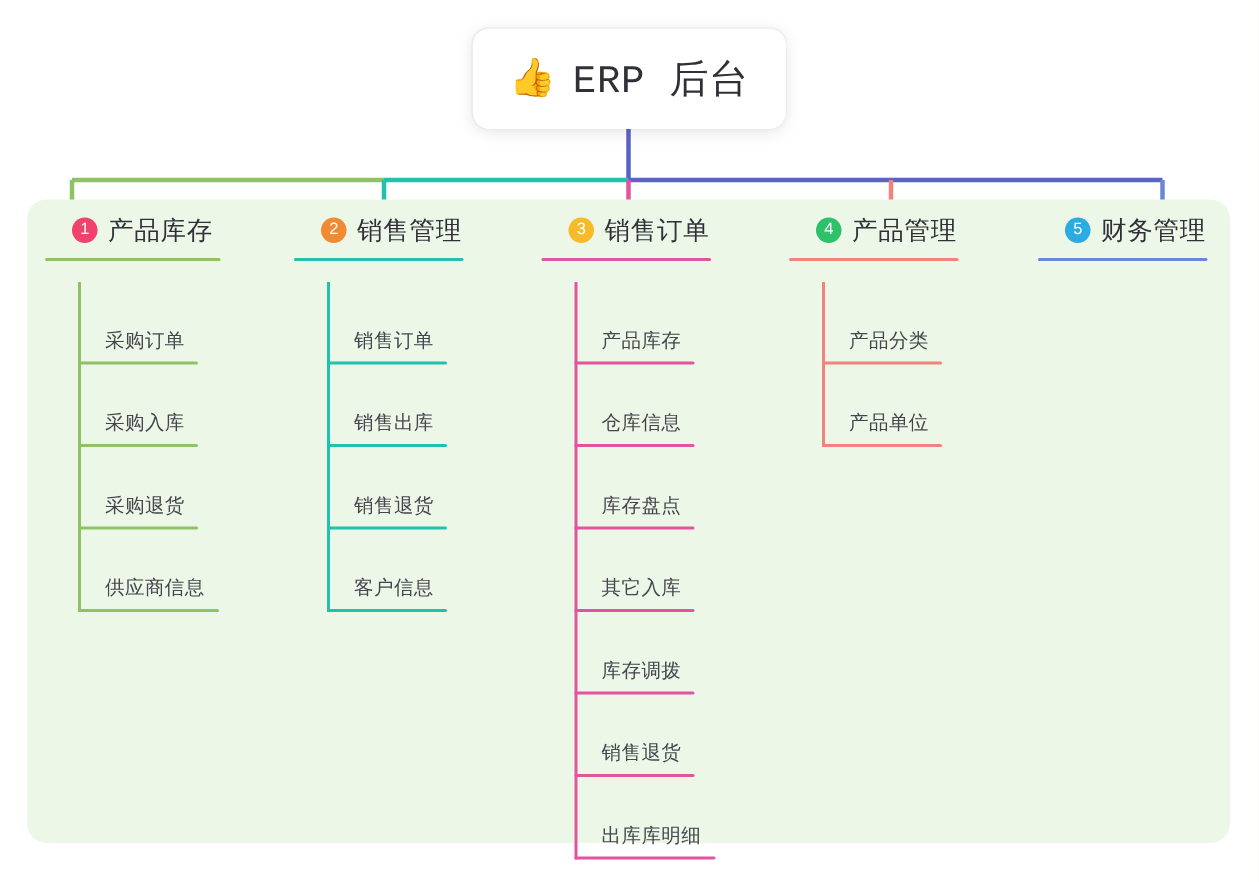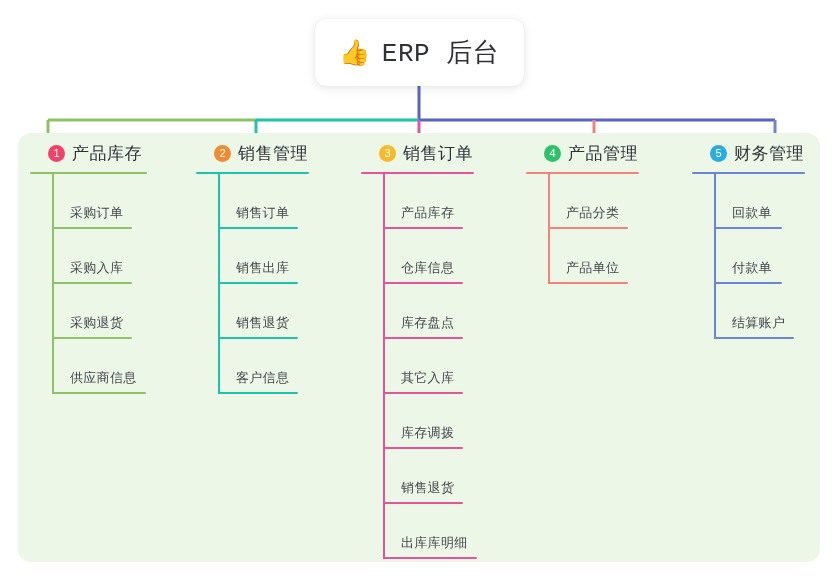--- a/index.html
+++ b/index.html
@@ -100,21 +100,21 @@
     letter-spacing: 0.5px;
   }
   .col-underline {
     height: 2px;
     margin-top: 6px;
     border-radius: 1px;
   }
 
   .items {
     position: relative;
-    margin-top: 0;
+    margin-top: 14px;
     padding-left: 22px;
   }
   
   .items::before {
     content: "";
     position: absolute;
     left: 22px;
     top: 0;
     bottom: 0;
     width: 2px;
@@ -270,30 +270,16 @@
             <div class="item-rule" style="width: 80px;"></div>
           </div>
         </div>
       </div>
       <div class="column" style="left: 692px;">
         <div class="col-header">
           <span class="badge" style="background: rgb(42, 171, 226);">5</span>
           <span class="col-title">财务管理</span>
         </div>
         <div class="col-underline" style="background: rgb(107, 134, 214); width: 113px;"></div>
-        <div class="items" style="color: rgb(107, 134, 214);">
-          <div class="item">
-            <div class="item-label">回款单</div>
-            <div class="item-rule" style="width: 68px;"></div>
-          </div>
-          <div class="item">
-            <div class="item-label">付款单</div>
-            <div class="item-rule" style="width: 68px;"></div>
-          </div>
-          <div class="item">
-            <div class="item-label">结算账户</div>
-            <div class="item-rule" style="width: 80px;"></div>
-          </div>
-        </div>
       </div>
     </div>
 
 </div>
 
 </body></html>

